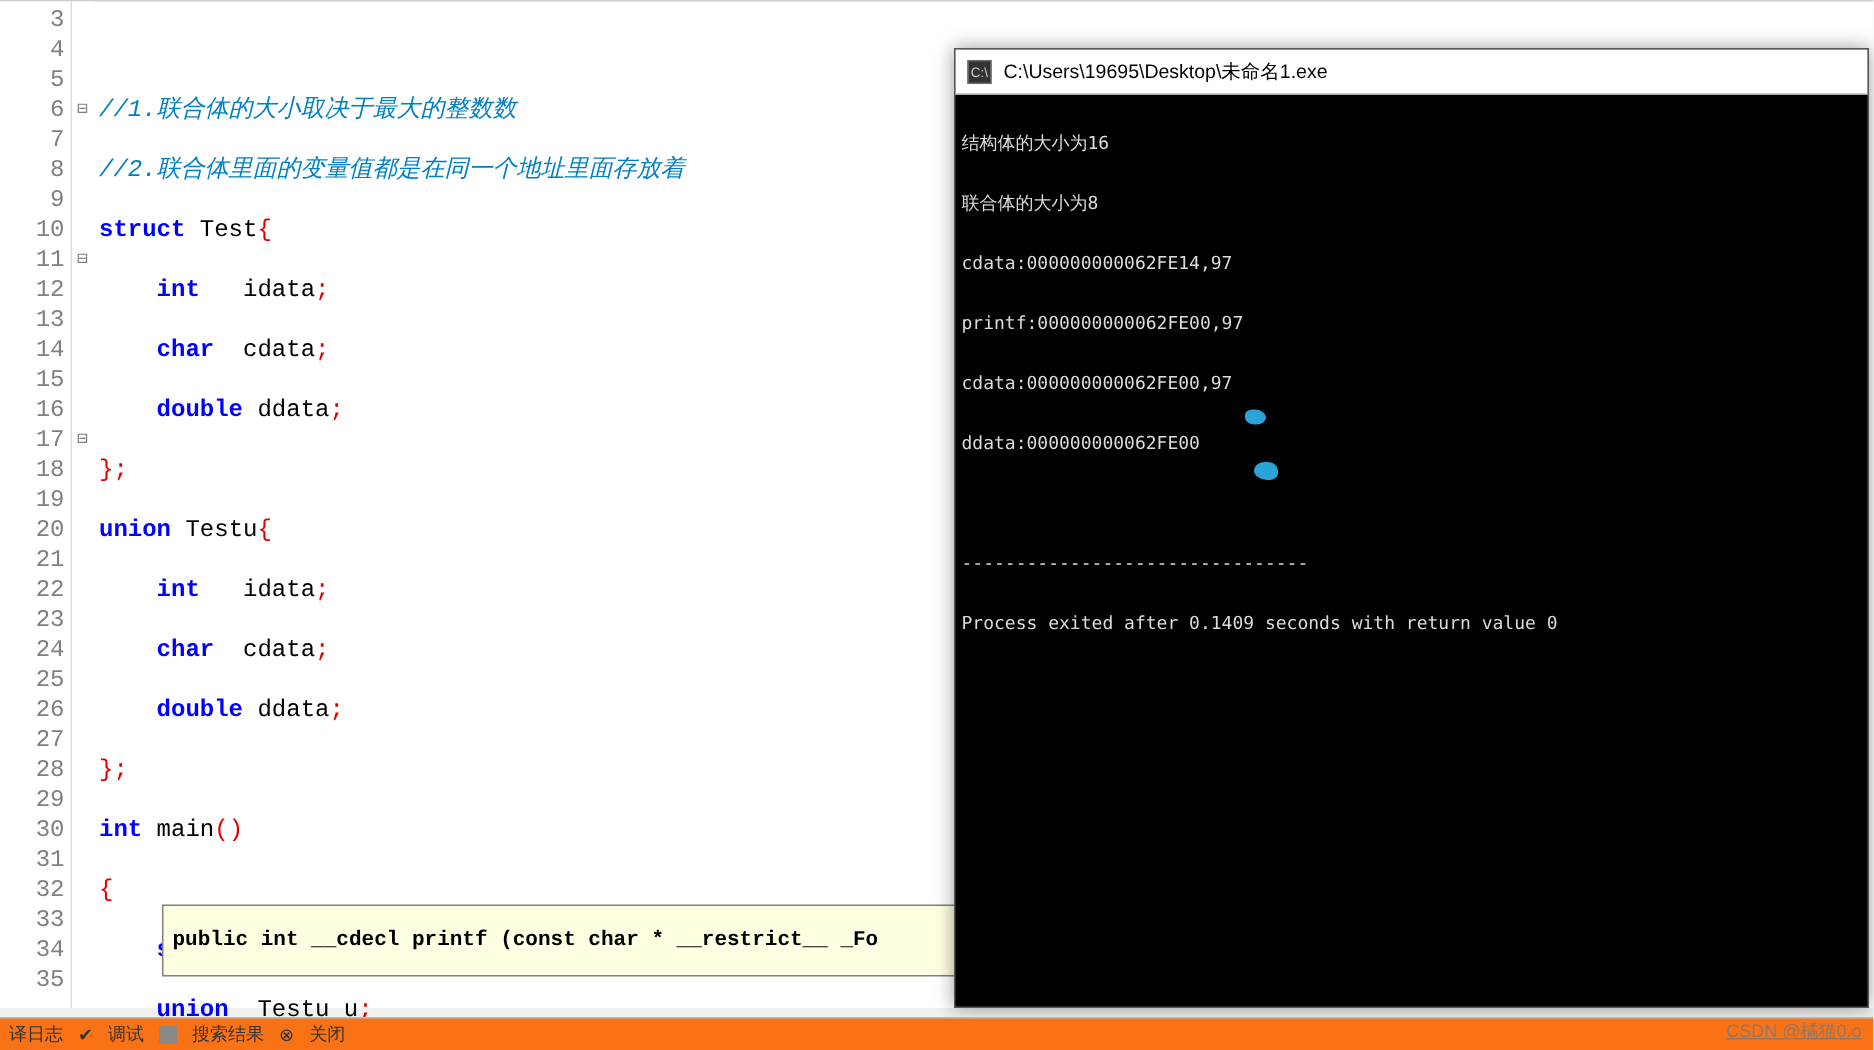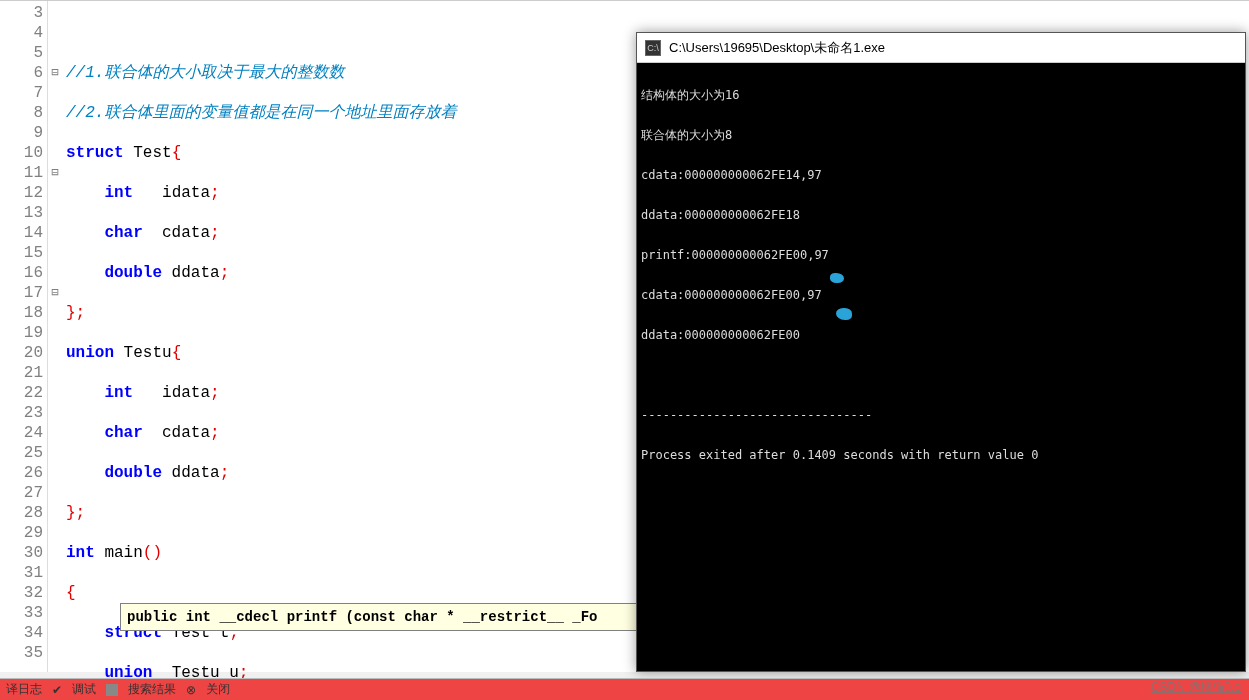--- a/index.html
+++ b/index.html
@@ -54,27 +54,26 @@
 .code-area .line { height: 20px; }
 .kw { color: #0000ff; font-weight: bold; }
 .cmt { color: #0080c0; font-style: italic; }
 .op { color: #e00000; }
 .tooltip {
   position: absolute;
   left: 46px;
   top: 602px;
   background: #ffffe1;
   border: 1px solid #808080;
-  padding: 3px 6px;
+  padding: 13px 6px;
   font-size: 14px;
   font-weight: bold;
   white-space: nowrap;
   overflow: hidden;
   width: 530px;
-  margin-left: 12px;
 }
 .console-window {
   position: absolute;
   left: 636px;
   top: 32px;
   width: 610px;
   height: 640px;
   background: #000;
   border: 1px solid #555;
   box-shadow: 0 0 12px rgba(0,0,0,0.4);
@@ -121,21 +120,21 @@
   left: 836px; top: 308px;
   width: 16px; height: 12px;
   background: #2aa3d8;
   border-radius: 50% 50% 40% 60%;
 }
 .status-bar {
   position: absolute;
   bottom: 0; left: 0;
   width: 100%;
   height: 22px;
-  background: #ef4444;
+  background: #f97316;
   border-top: 1px solid #bbb;
   display: flex;
   align-items: center;
   gap: 10px;
   padding-left: 6px;
   font-family: "Microsoft YaHei", sans-serif;
   font-size: 12px;
   color: #333;
 }
 .status-bar .sb-icon { width: 12px; height: 12px; background: #888; display: inline-block; }
@@ -262,21 +261,20 @@
 
 <div class="console-window">
   <div class="console-titlebar">
     <span class="console-icon">C:\</span>
     <span>C:\Users\19695\Desktop\未命名1.exe</span>
   </div>
   <div class="console-body">
 <div>结构体的大小为16</div>
 <div>联合体的大小为8</div>
 <div>cdata:000000000062FE14,97</div>
-<div>ddata:000000000062FE18</div>
 <div>printf:000000000062FE00,97</div>
 <div>cdata:000000000062FE00,97</div>
 <div>ddata:000000000062FE00</div>
 <div>&nbsp;</div>
 <div>--------------------------------</div>
 <div>Process exited after 0.1409 seconds with return value 0</div>
   </div>
 </div>
 
 <div class="blob1"></div>

